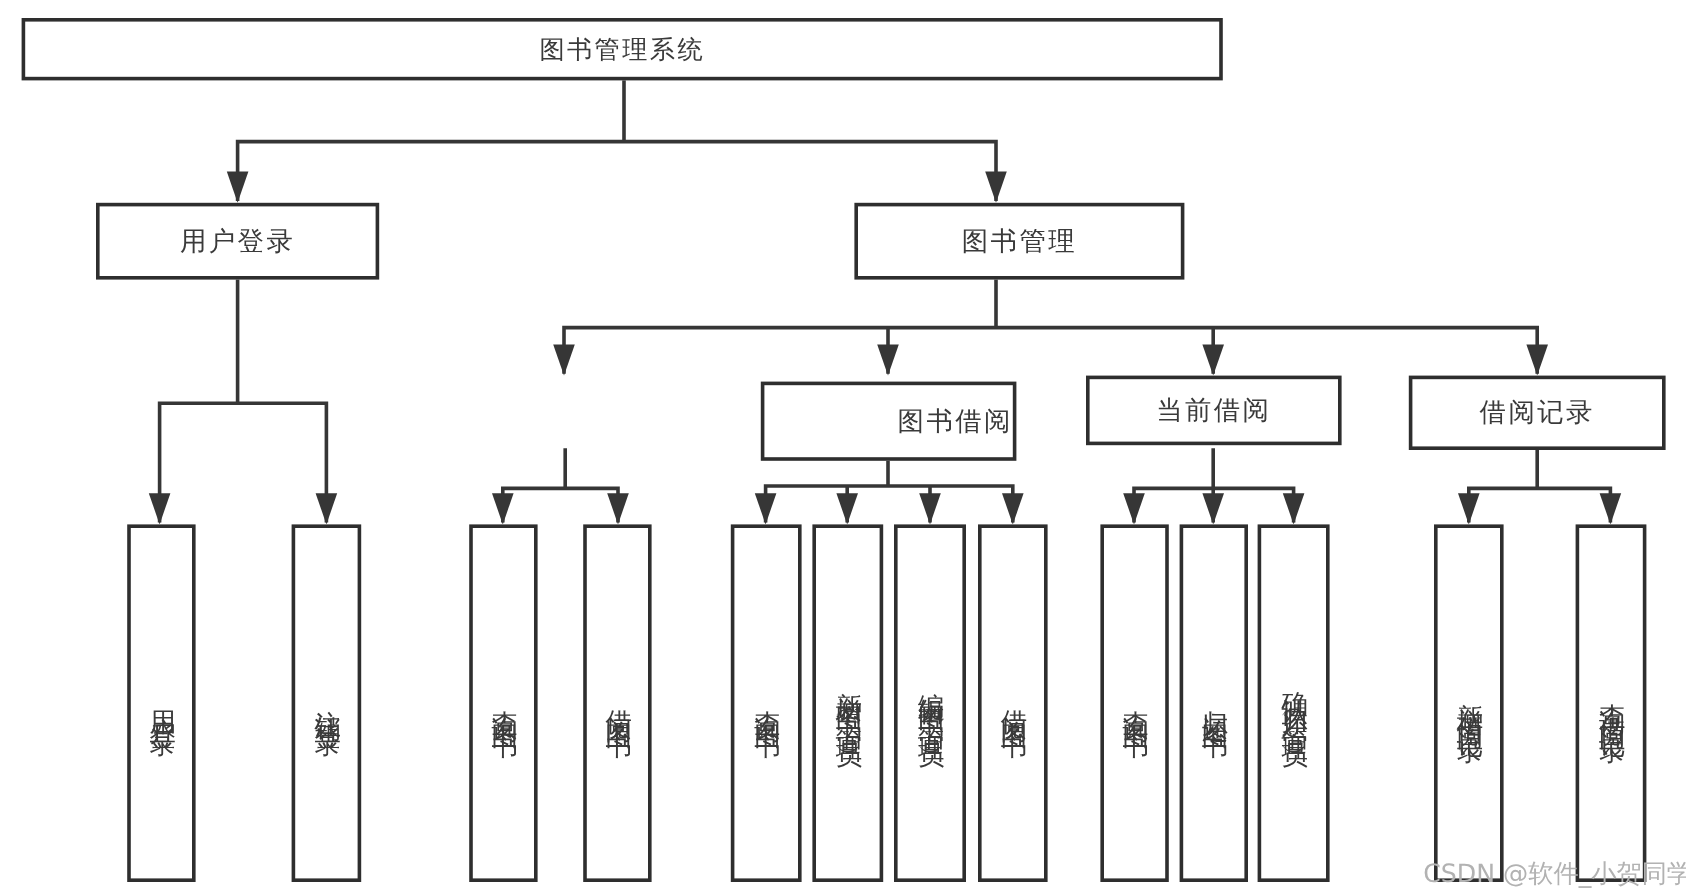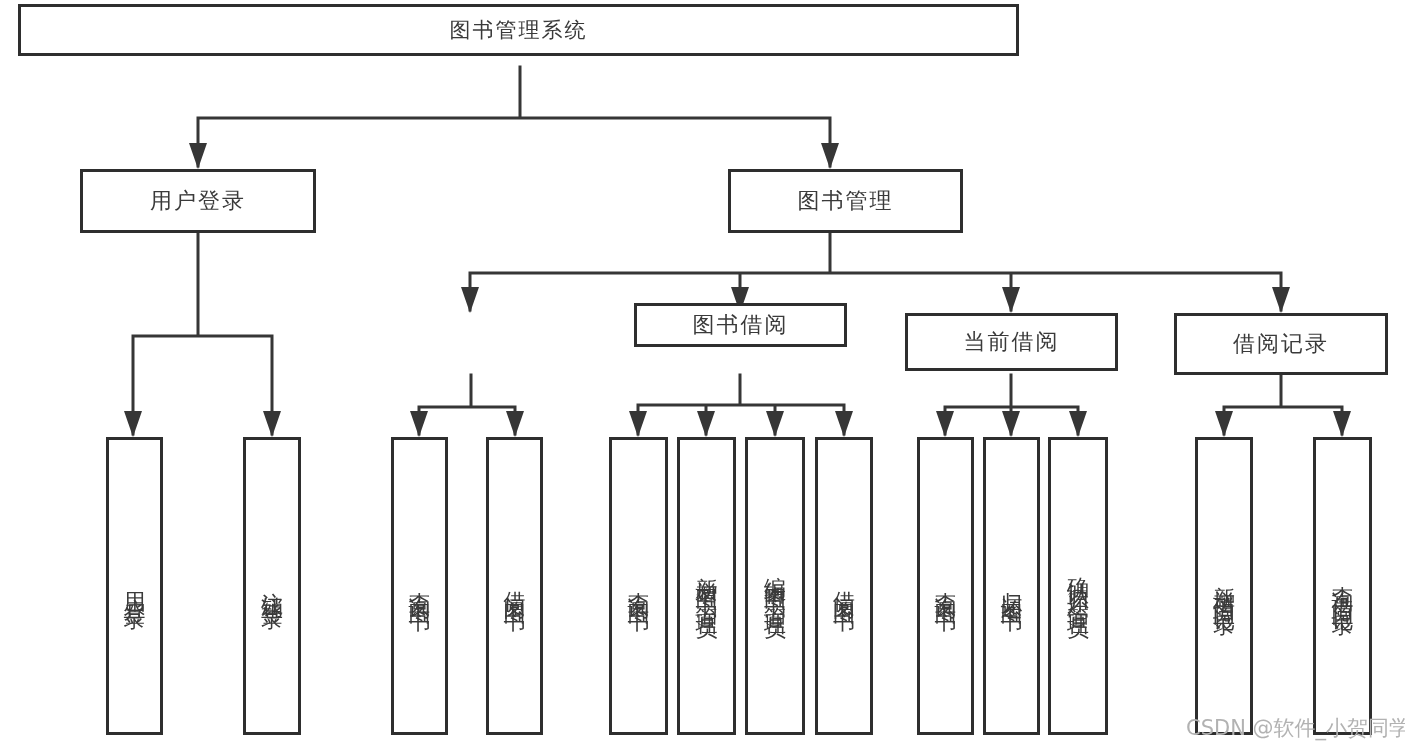--- a/index.html
+++ b/index.html
@@ -23,27 +23,27 @@
   .h-node span{font-size:22px;letter-spacing:2px;}
   .root-node span{font-size:21px;letter-spacing:2px;}
   .v-node span{
     writing-mode:vertical-rl;
     text-orientation:mixed;
     font-size:22px;
     letter-spacing:6px;
     line-height:1;
   }
   
-  .n-root{left:18px;top:4px;width:1001px;height:52px;}
+  .n-root{left:18px;top:15px;width:1001px;height:52px;}
   
   .n-userlogin{left:80px;top:169px;width:236px;height:64px;}
-  .n-bookmgmt{left:728px;top:169px;width:235px;height:64px;}
+  .n-bookmgmt{left:712px;top:169px;width:275px;height:64px;}
   
   .n-newbook{left:363px;top:313px;width:216px;height:62px;}
-  .n-borrowmod{left:634px;top:303px;width:213px;height:44px;}
+  .n-borrowmod{left:634px;top:318px;width:213px;height:66px;justify-content:flex-end;}
   .n-currentmod{left:905px;top:313px;width:213px;height:58px;}
   .n-recordmod{left:1174px;top:313px;width:214px;height:62px;}
   
   .leaf{top:437px;height:298px;}
   .l-1{left:106px;width:57px;}
   .l-2{left:243px;width:58px;}
   .l-3{left:391px;width:57px;}
   .l-4{left:486px;width:57px;}
   .l-5{left:609px;width:59px;}
   .l-6{left:677px;width:59px;}

